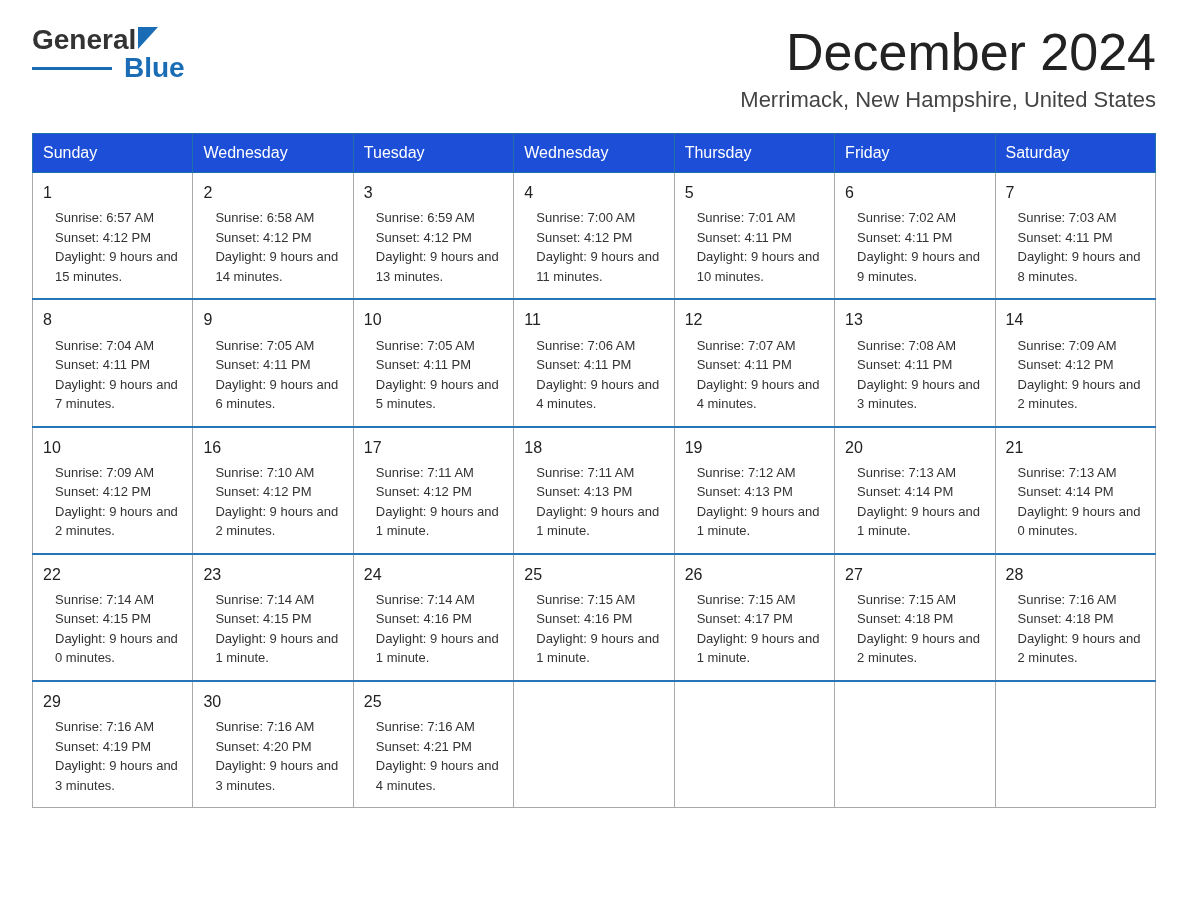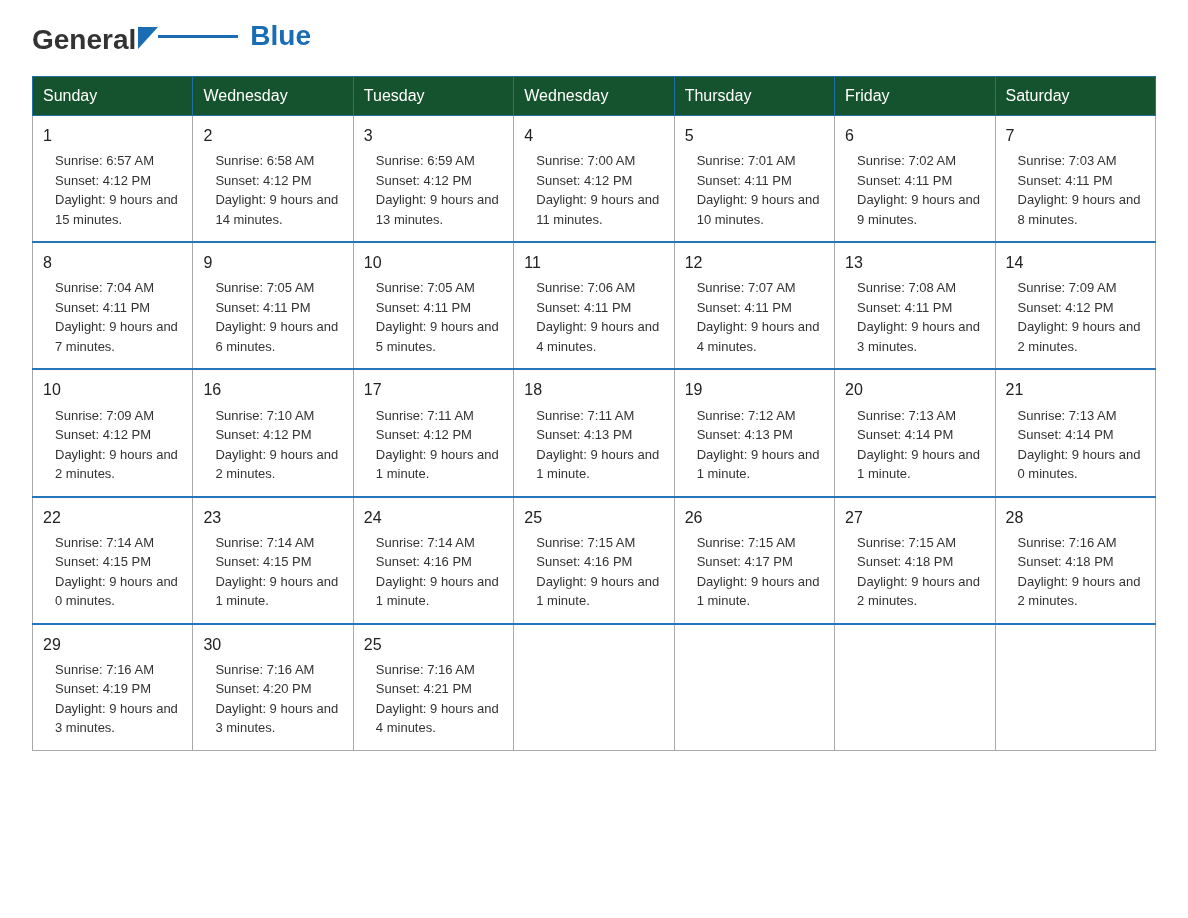--- a/index.html
+++ b/index.html
@@ -11,21 +11,21 @@
       min-height: 918px;
     }
     .header-section {
       display: flex;
       justify-content: space-between;
       align-items: flex-start;
       margin-bottom: 20px;
     }
     .logo-area {
       display: flex;
-      flex-direction: row;
+      flex-direction: column;
       align-items: flex-start;
     }
     .title-area {
       text-align: right;
     }
     .month-title {
       font-size: 52px;
       font-weight: normal;
       color: #222;
       line-height: 1.1;
@@ -34,21 +34,21 @@
       font-size: 22px;
       color: #444;
       margin-top: 6px;
     }
     .calendar-table {
       width: 100%;
       border-collapse: collapse;
       border: 1px solid #aaa;
     }
     .calendar-table th {
-      background: #14532d;
+      background: #1d4ed8;
       color: #ffffff;
       font-size: 16px;
       font-weight: normal;
       padding: 10px 10px;
       text-align: left;
       border: 1px solid #2070a8;
     }
     .calendar-table td {
       vertical-align: top;
       padding: 8px 10px 12px 10px;
@@ -89,20 +89,24 @@
         <svg width="20" height="22" viewBox="0 0 20 22">
           <polygon points="0,0 20,0 0,22" fill="#1a6db5"></polygon>
         </svg>
       </span>
     </div>
     <div style="display:flex;align-items:center;margin-top:-4px;">
       <div style="width:80px;height:3px;background:#1a6db5;"></div>
       <span style="font-size:28px;font-weight:bold;color:#1a6db5;font-family:Arial;margin-left:12px;">Blue</span>
     </div>
   </div>
+  <div class="title-area">
+    <div class="month-title">December 2024</div>
+    <div class="location-title">Merrimack, New Hampshire, United States</div>
+  </div>
 </div>
 
 <table class="calendar-table">
   <thead>
     <tr>
       <th>Sunday</th>
       <th>Wednesday</th>
       <th>Tuesday</th>
       <th>Wednesday</th>
       <th>Thursday</th>

